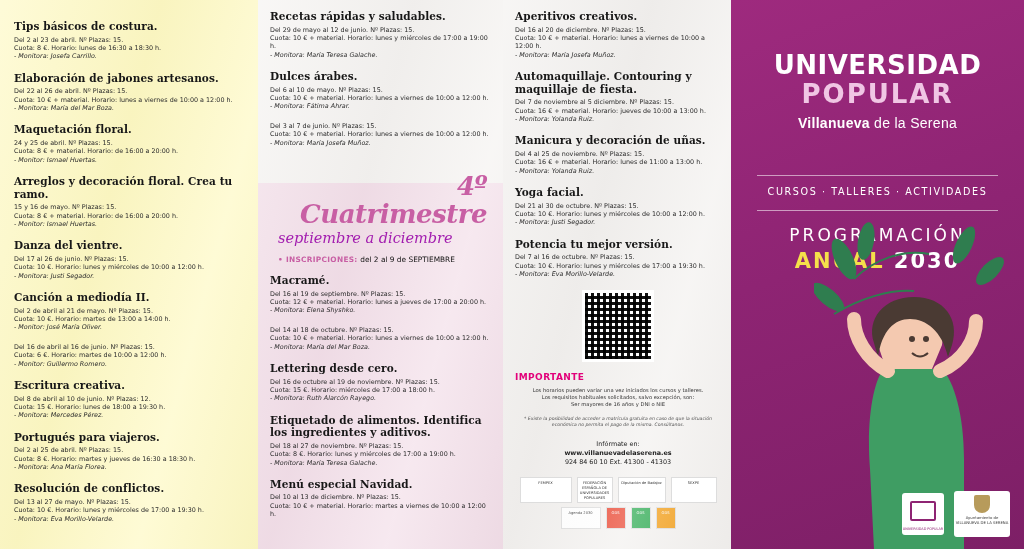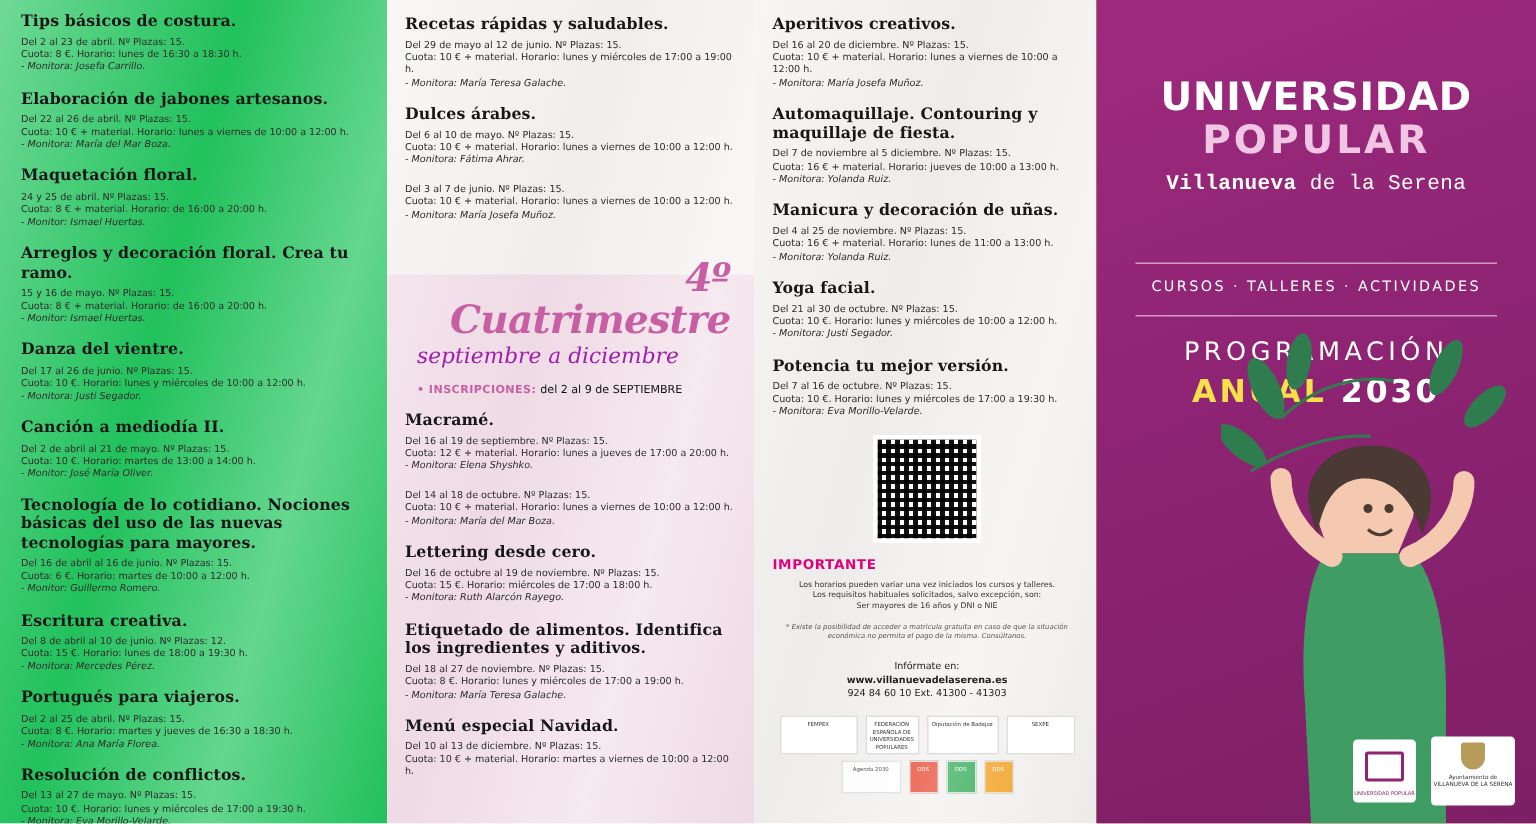--- a/index.html
+++ b/index.html
@@ -5,24 +5,24 @@
   html,body{margin:0;padding:0;}
   body{
     width:1024px;height:549px;overflow:hidden;
     font-family:"DejaVu Sans", sans-serif;
     background:#ffffff;
   }
   .page{position:relative;width:1024px;height:549px;}
 
   
   .col{position:absolute;top:0;bottom:0;box-sizing:border-box;}
-  .col1{left:0;width:258px;background:#22c55e;padding:8px 12px 0 14px;}
+  .col1{left:0;width:258px;background:#fef9c3;padding:20px 12px 0 14px;}
   .col2{left:258px;width:245px;background:#f5f3f1;padding:10px 10px 0 12px;}
   .col3{left:503px;width:228px;background:#f3f1ef;padding:10px 10px 0 12px;}
-  .col4{left:731px;width:293px;background:#a16207;}
+  .col4{left:731px;width:293px;background:#bef264;}
 
   
   .col1:after,.col2:after,.col3:after{
     content:"";position:absolute;inset:0;pointer-events:none;
     background:linear-gradient(105deg,rgba(255,255,255,.35) 0%,rgba(0,0,0,.02) 40%,rgba(255,255,255,.3) 70%,rgba(0,0,0,.025) 100%);
   }
 
   
   .pinkblock{
     position:absolute;left:0;right:0;top:183px;bottom:0;background:#f3dfe9;
@@ -62,21 +62,21 @@
   .brand-l1{
     font-family:"DejaVu Sans", sans-serif;font-weight:bold;font-size:26px;
     letter-spacing:.5px;color:#fff;line-height:26px;margin:0;
     -webkit-text-stroke:0px;
   }
   .brand-l2{
     font-weight:bold;font-size:26px;letter-spacing:2px;color:#f0c6e4;
     line-height:28px;margin:2px 0 0 0;
   }
   .brand-l3{
-    font-family:Liberation Mono, monospace;font-size:14px;color:#fff;margin:7px 0 0 0;
+    font-family:Liberation Sans, sans-serif;font-size:14px;color:#fff;margin:7px 0 0 0;
     letter-spacing:.3px;
   }
   .brand-l3 b{font-weight:bold;}
   .rule{height:1px;background:rgba(255,255,255,.55);margin:13px 26px 0 26px;}
   .catline{
     text-align:center;color:#fff;font-size:9.6px;letter-spacing:1.6px;
     margin:10px 0 0 0;
   }
   .progline{
     text-align:center;color:#fff;font-size:17px;letter-spacing:3px;margin:14px 0 0 0;
@@ -191,21 +191,20 @@
       <p class="c-line">Cuota: 10 €. Horario: lunes y miércoles de 10:00 a 12:00 h.</p>
       <p class="c-line it">- Monitora: Justi Segador.</p>
     </div>
     <div class="course">
       <p class="c-title">Canción a mediodía II.</p>
       <p class="c-line">Del 2 de abril al 21 de mayo. Nº Plazas: 15.</p>
       <p class="c-line">Cuota: 10 €. Horario: martes de 13:00 a 14:00 h.</p>
       <p class="c-line it">- Monitor: José María Oliver.</p>
     </div>
     <div class="course">
-      <p class="c-title">Tecnología de lo cotidiano. Nociones básicas del uso de las nuevas tecnologías para mayores.</p>
       <p class="c-line">Del 16 de abril al 16 de junio. Nº Plazas: 15.</p>
       <p class="c-line">Cuota: 6 €. Horario: martes de 10:00 a 12:00 h.</p>
       <p class="c-line it">- Monitor: Guillermo Romero.</p>
     </div>
     <div class="course">
       <p class="c-title">Escritura creativa.</p>
       <p class="c-line">Del 8 de abril al 10 de junio. Nº Plazas: 12.</p>
       <p class="c-line">Cuota: 15 €. Horario: lunes de 18:00 a 19:30 h.</p>
       <p class="c-line it">- Monitora: Mercedes Pérez.</p>
     </div>

